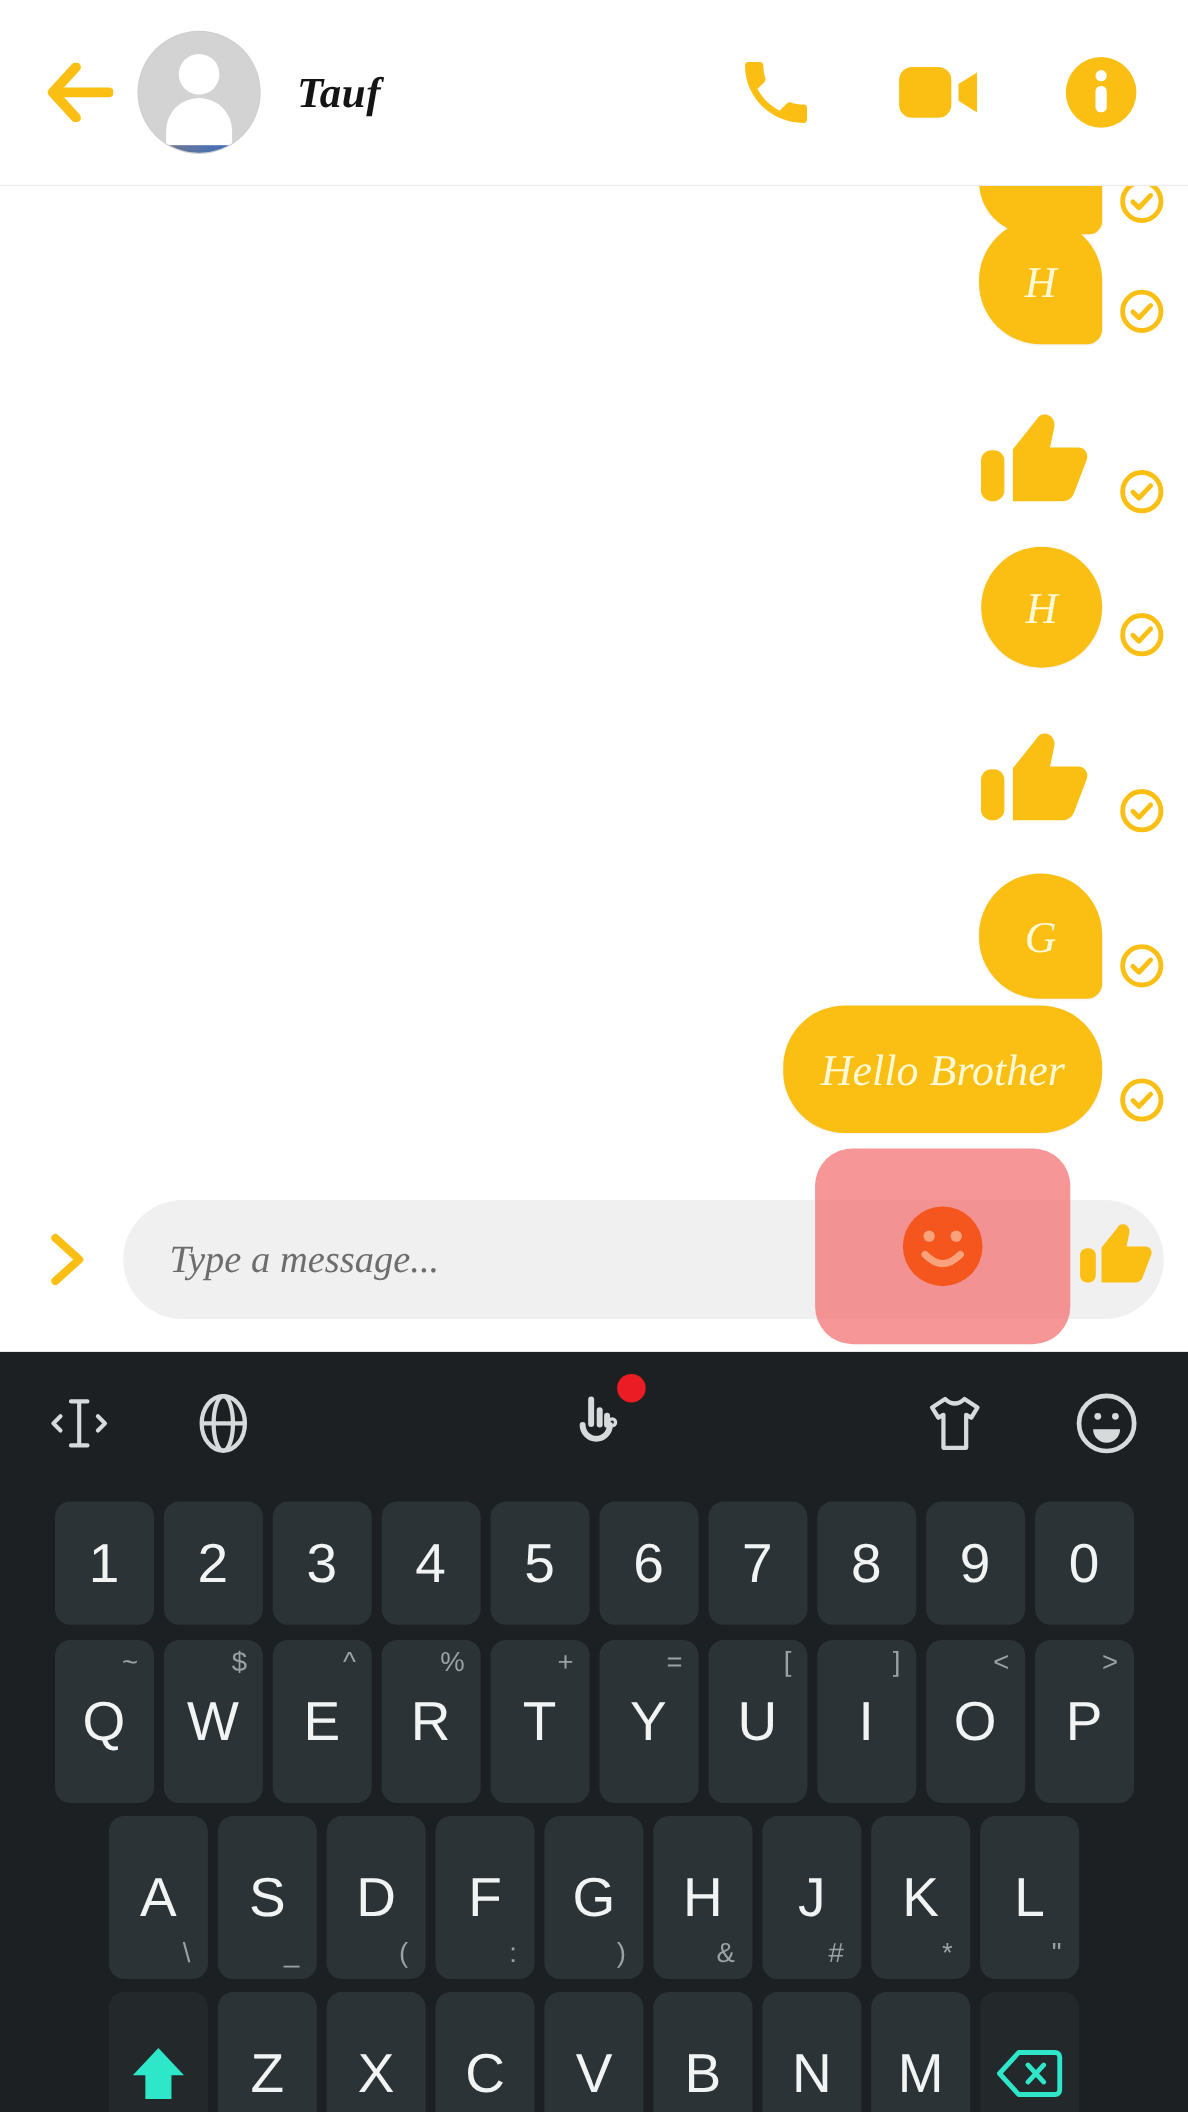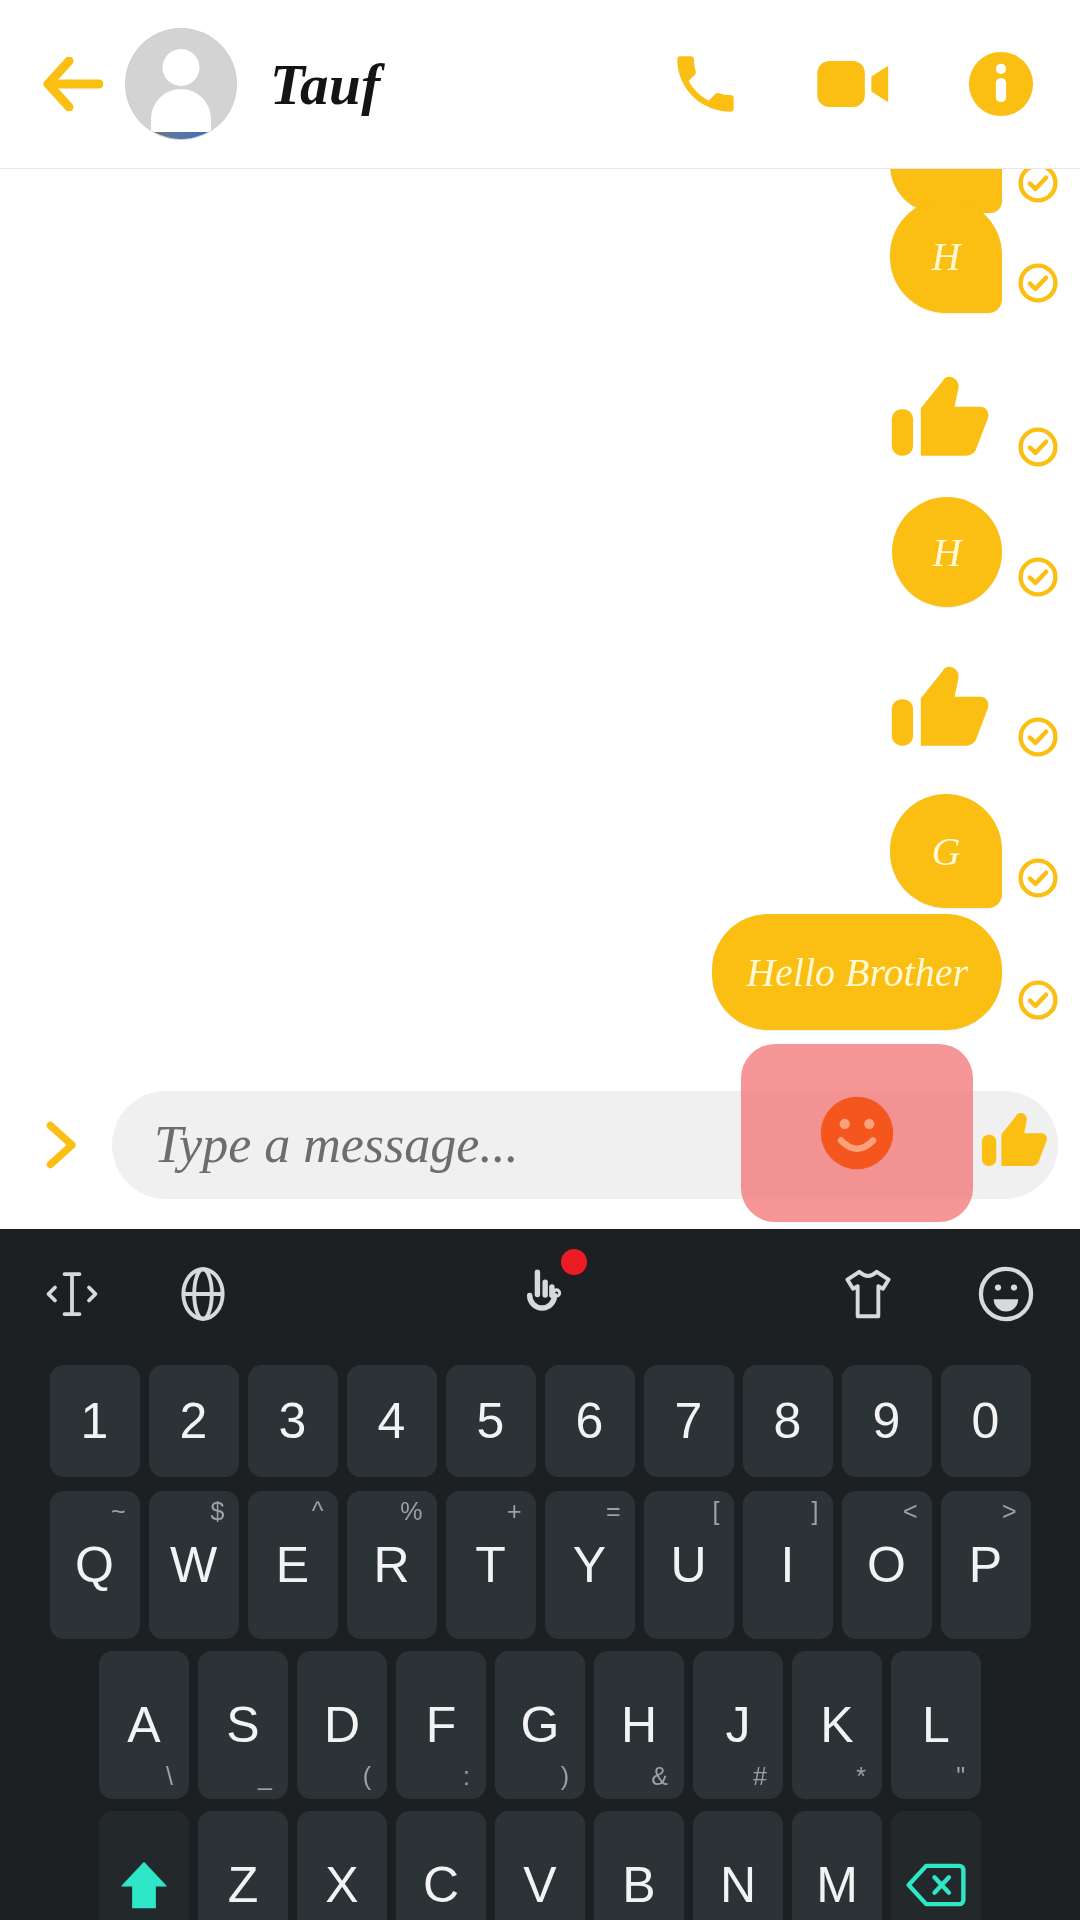--- a/index.html
+++ b/index.html
@@ -41,21 +41,21 @@
     position:absolute; left:50%; top:60px; transform:translateX(-50%);
     width:60px; height:60px; background:#fff;
     border-radius:30px 30px 0 0;
   }
   .avatar .av-stripe {
     position:absolute; left:0; bottom:0; width:100%; height:7px;
     background:linear-gradient(90deg,#6f5b4a 0%, #3e5d96 45%, #2255a8 70%, #7b6450 100%);
     opacity:.85;
   }
   #contact-name {
-    font-size:57px; font-weight:bold; font-style:italic;
+    font-size:39px; font-weight:bold; font-style:italic;
     color:#141414; margin-left:34px;
     letter-spacing:.5px;
     white-space:nowrap;
   }
   #header-actions {
     margin-left:auto; display:flex; align-items:center; gap:74px; padding-right:18px;
   }
   .hdr-icon { display:flex; align-items:center; justify-content:center; }
 
   
@@ -96,21 +96,21 @@
   #msg-field {
     flex:1 1 auto;
     height:108px; margin-left:16px;
     background:#f0f0f0;
     border-radius:54px;
     display:flex; align-items:center;
     padding:0 42px;
     position:relative;
   }
   #msg-placeholder {
-    font-size:52px; font-style:italic; color:#6d6d6d;
+    font-size:35px; font-style:italic; color:#6d6d6d;
     white-space:nowrap;
   }
   #emoji-highlight {
     position:absolute; left:741px; top:1044px;
     width:232px; height:178px;
     background:rgba(244,110,110,.72);
     border-radius:34px;
     display:flex; align-items:center; justify-content:center;
   }
   #emoji-btn { width:82px; height:82px; }

